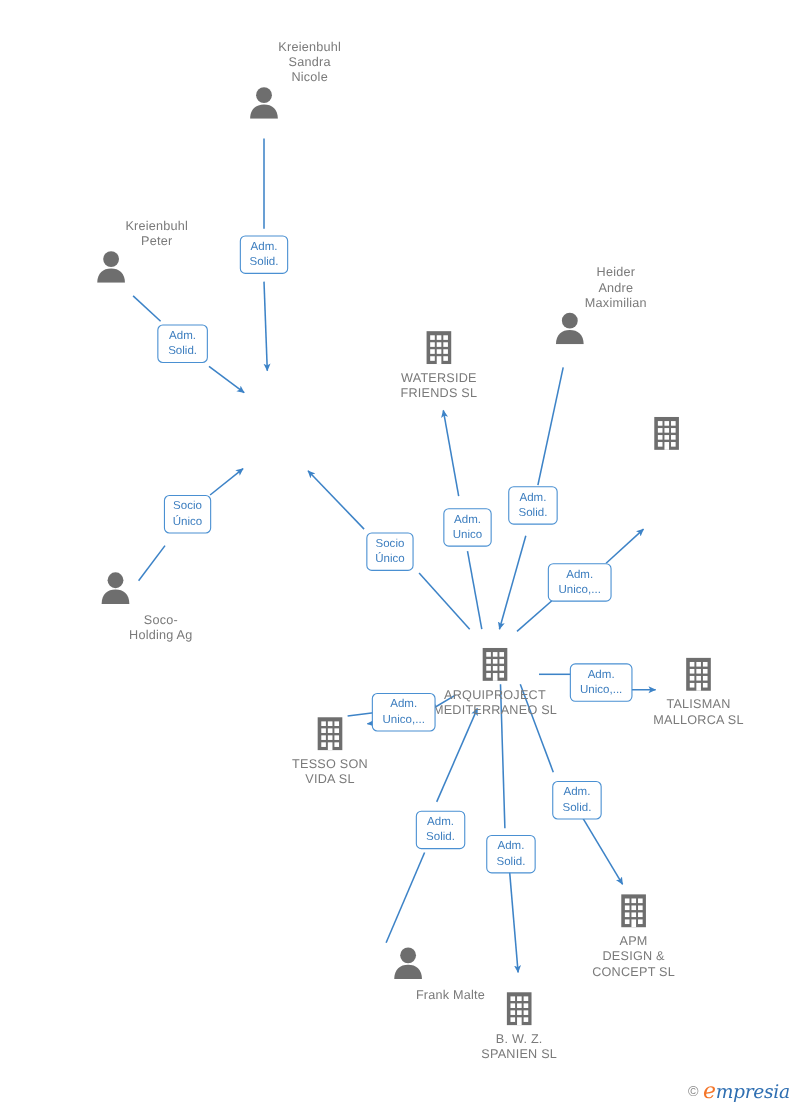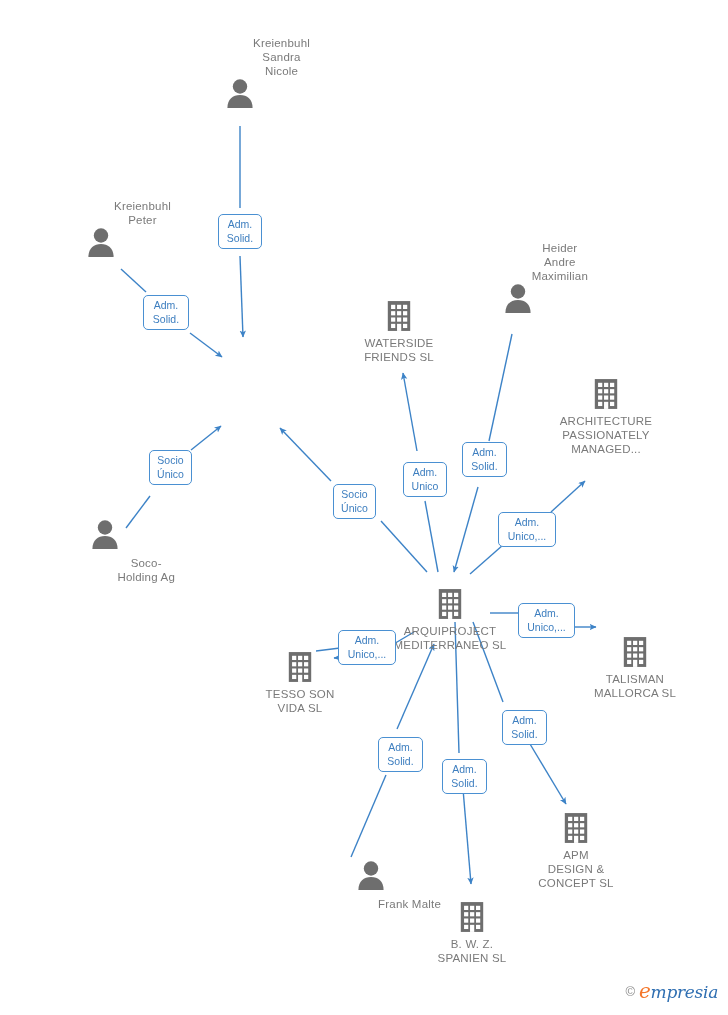--- a/index.html
+++ b/index.html
@@ -148,23 +148,20 @@
 Maximilian</span>
     <span class="icon">
       <svg width="32" height="30" viewBox="0 0 32 30">
           <circle cx="16" cy="8.5" r="7.2" fill="#6e6e6e"></circle>
           <path d="M3.4,30 C3.4,21.2 8.8,17 16,17 C23.2,17 28.6,21.2 28.6,30 Z" fill="#6e6e6e"></path>
         </svg>
     </span>
   </div>
 
   <div class="node company" style="left:606px;top:378px;">
-    <span class="nlabel">ARCHITECTURE
-PASSIONATELY
-MANAGED...</span>
     <span class="icon">
       <svg width="28" height="32" viewBox="0 0 30 34">
         <rect x="3" y="1" width="24" height="32" fill="#6e6e6e"></rect>
         <g fill="#ffffff">
           <rect x="6.5" y="5" width="4.5" height="4.5"></rect>
             <rect x="12.9" y="5" width="4.5" height="4.5"></rect>
             <rect x="19.3" y="5" width="4.5" height="4.5"></rect>
           <rect x="6.5" y="11.8" width="4.5" height="4.5"></rect>
             <rect x="12.9" y="11.8" width="4.5" height="4.5"></rect>
             <rect x="19.3" y="11.8" width="4.5" height="4.5"></rect>
@@ -196,21 +193,21 @@
           <rect x="6.5" y="25.4" width="4.5" height="4.5"></rect>
             <rect x="19.3" y="25.4" width="4.5" height="4.5"></rect>
           <rect x="12.9" y="25.4" width="4.5" height="7.6"></rect>
         </g>
       </svg>
     </span>
     <span class="nlabel">ARQUIPROJECT
 MEDITERRANEO SL</span>
   </div>
 
-  <div class="node company" style="left:635px;top:636px;">
+  <div class="node company" style="left:635px;top:597px;">
     <span class="icon">
       <svg width="28" height="32" viewBox="0 0 30 34">
         <rect x="3" y="1" width="24" height="32" fill="#6e6e6e"></rect>
         <g fill="#ffffff">
           <rect x="6.5" y="5" width="4.5" height="4.5"></rect>
             <rect x="12.9" y="5" width="4.5" height="4.5"></rect>
             <rect x="19.3" y="5" width="4.5" height="4.5"></rect>
           <rect x="6.5" y="11.8" width="4.5" height="4.5"></rect>
             <rect x="12.9" y="11.8" width="4.5" height="4.5"></rect>
             <rect x="19.3" y="11.8" width="4.5" height="4.5"></rect>

